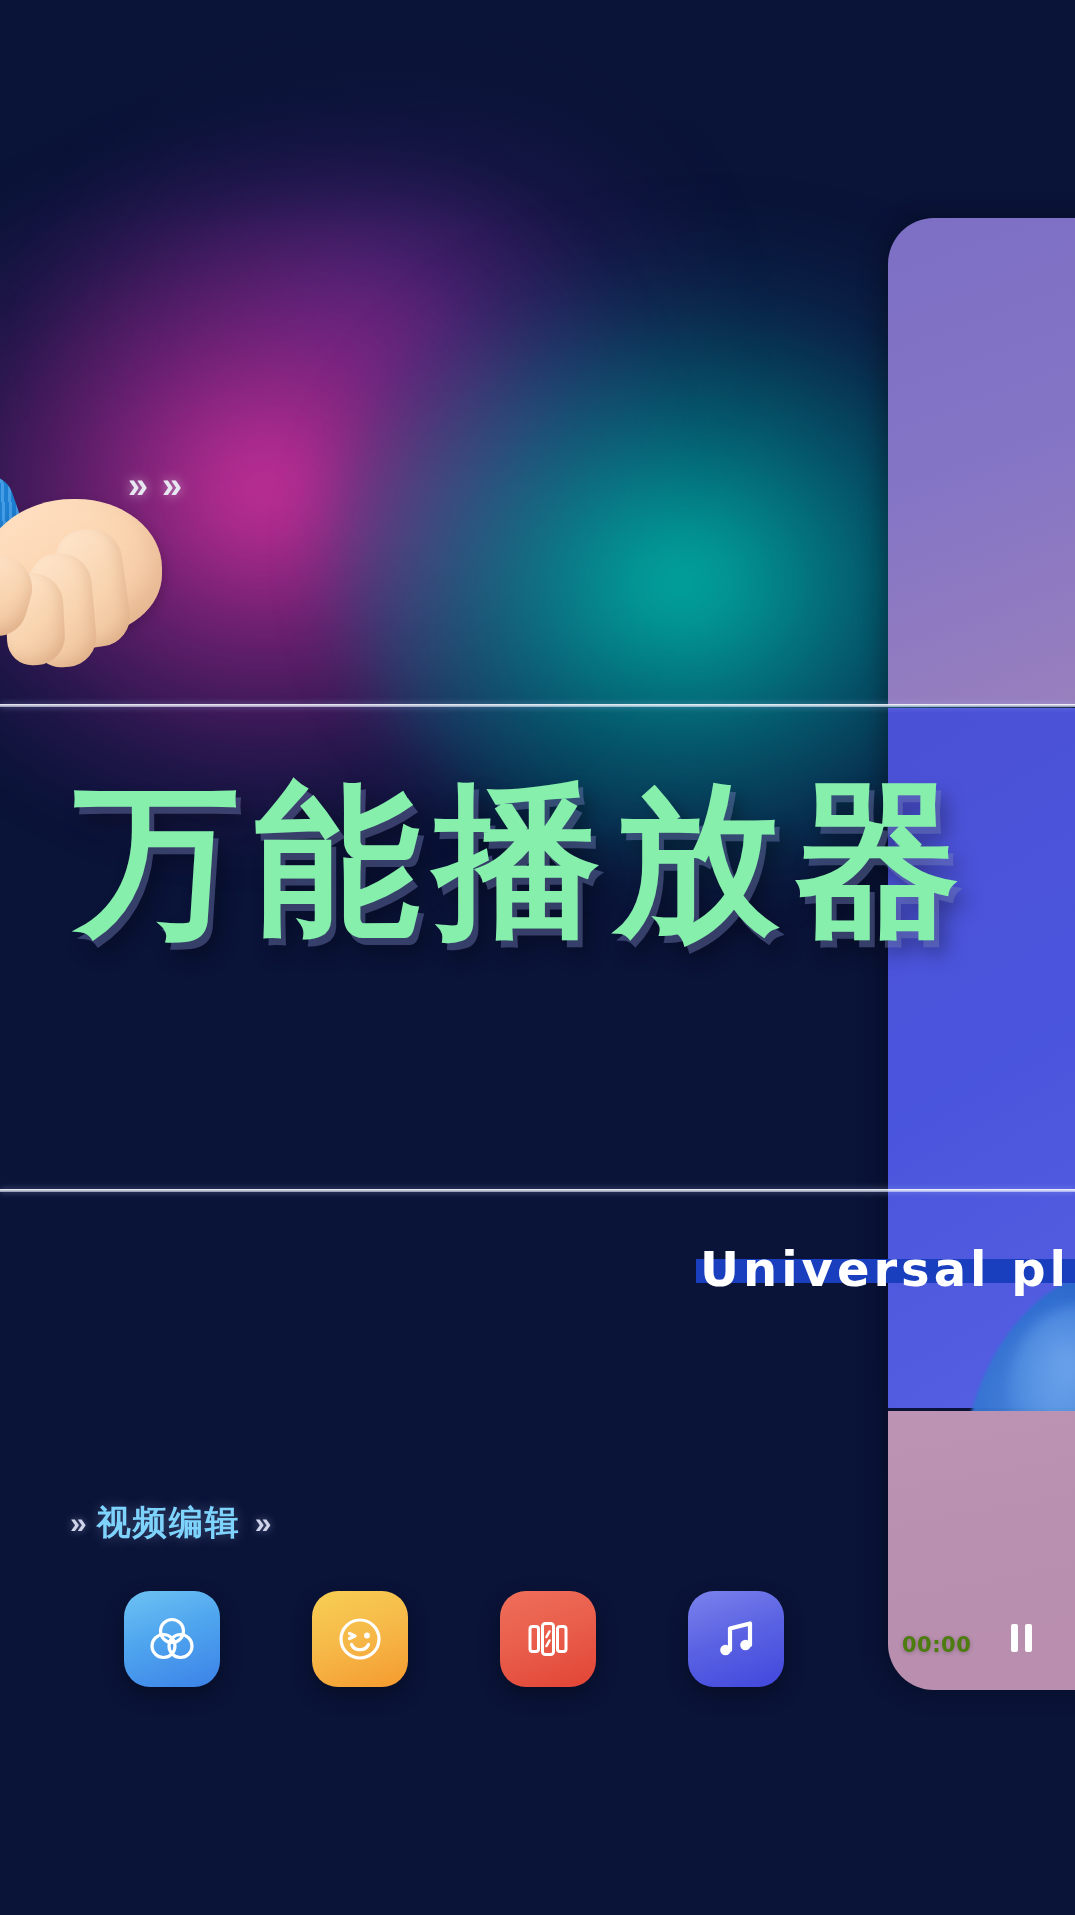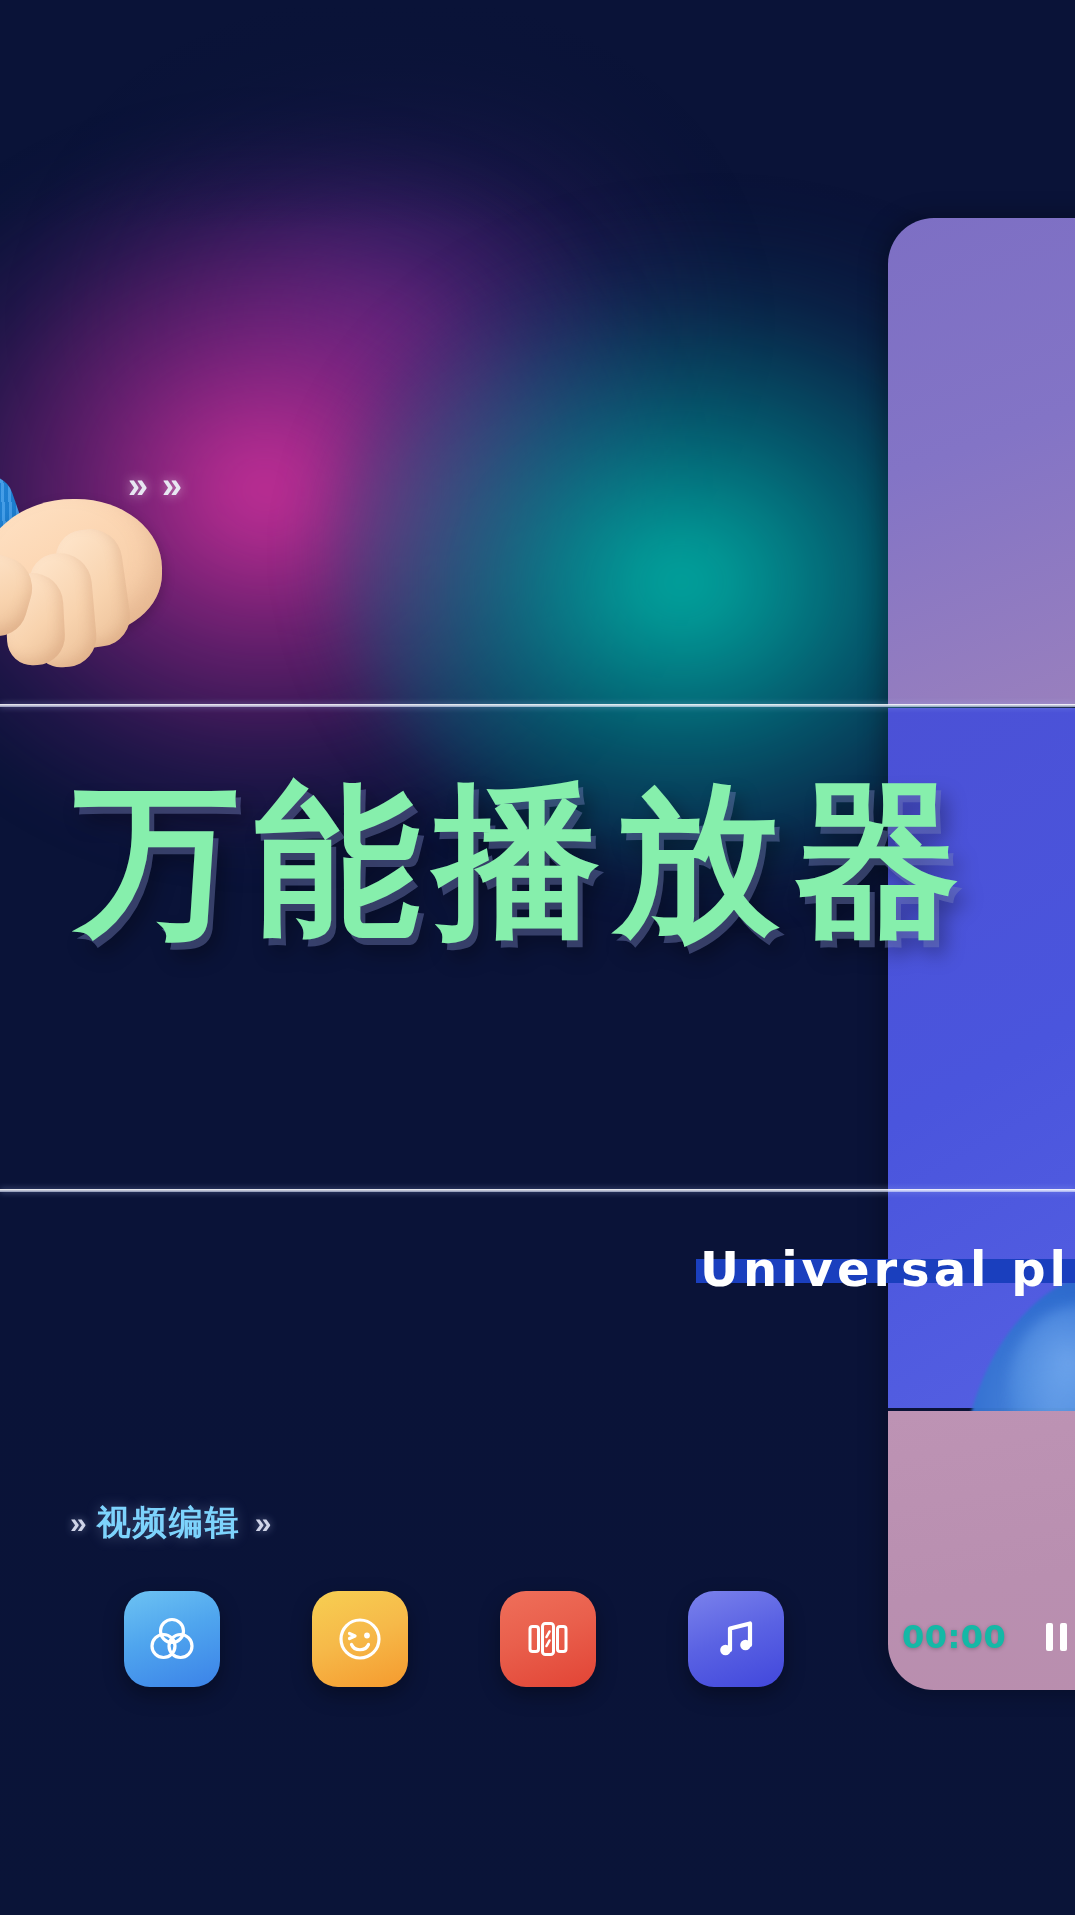--- a/index.html
+++ b/index.html
@@ -187,24 +187,25 @@
   .ic-music  { background:linear-gradient(160deg,#7b82ec 0%, #5a62e3 48%, #4147dc 100%); }
   .app-icon svg { display:block; }
 
   
   .player-bar {
     position:absolute; left:902px; top:1618px;
     display:flex; align-items:center; gap:40px;
     z-index:9;
   }
   .time-label {
-    font-size:32px; font-weight:700; color:#14b8a6;
+    font-size:21px; font-weight:700; color:#4d7c0f;
     letter-spacing:0.5px;
     font-family:"DejaVu Sans", sans-serif;
     text-shadow:0 1px 4px rgba(0,0,0,0.25);
+    margin-top:15px;
   }
   .pause-btn { display:flex; gap:7px; align-items:center; cursor:pointer; }
   .pause-btn i { display:block; width:7px; height:28px; background:#ffffff; border-radius:2px; }
 </style>
 </head>
 <body>
 
 <div id="stage">
 
   <div class="glow glow-violet"></div>

